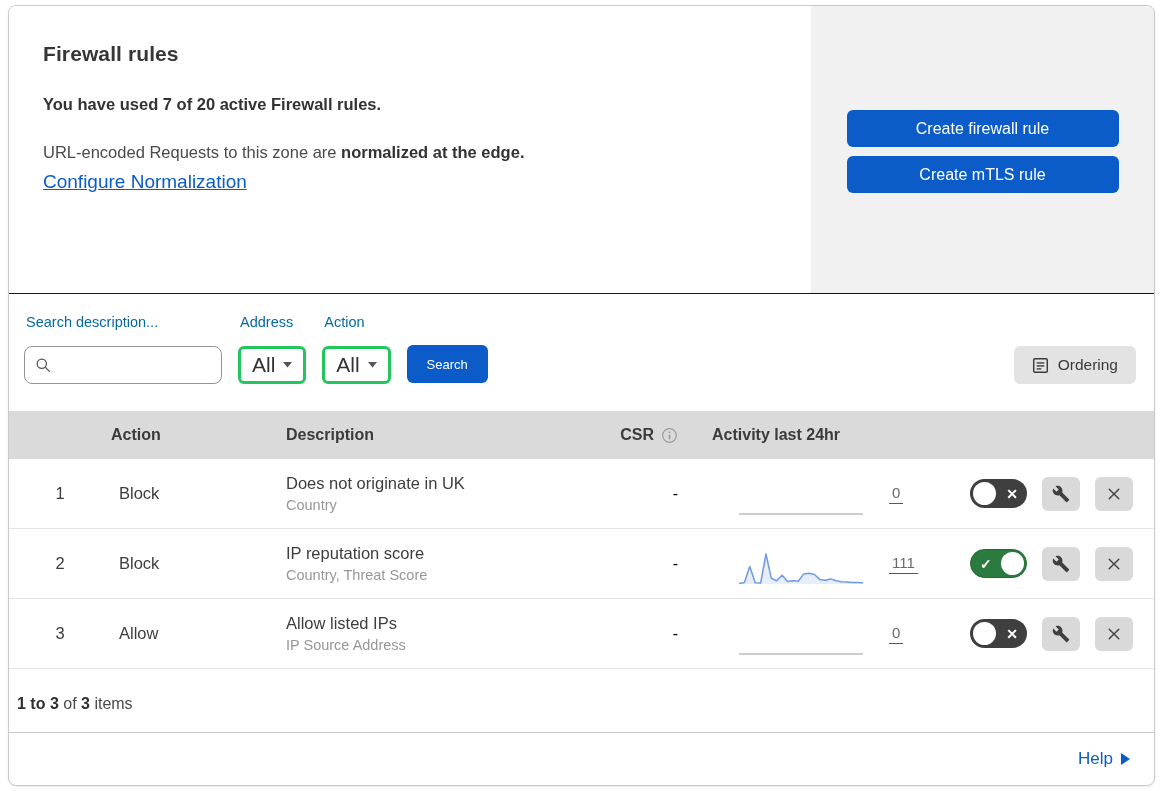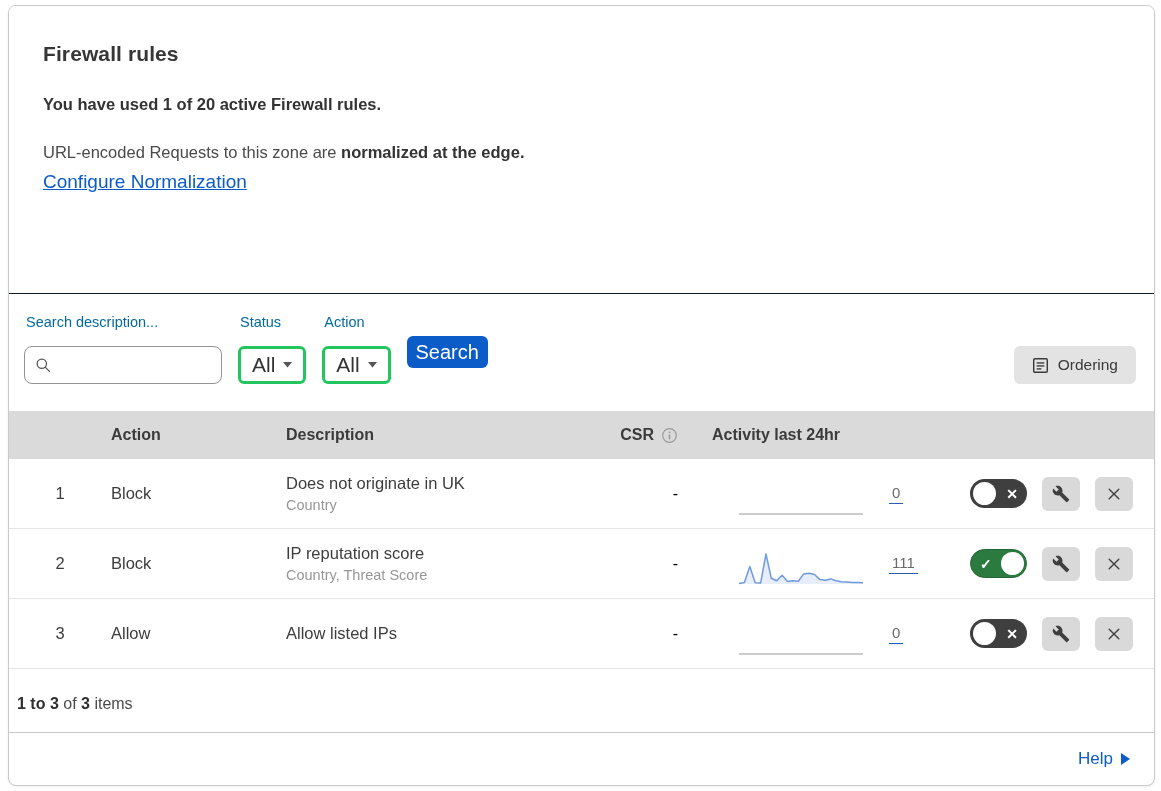--- a/index.html
+++ b/index.html
@@ -39,38 +39,38 @@
     width: 198px; height: 38px; border: 1px solid #949494; border-radius: 8px;
     display: flex; align-items: center; padding: 0 10px; gap: 8px; background: #fff;
   }
   .search-box input { border: none; outline: none; width: 100%; font-size: 15px; font-family: inherit; background: transparent; }
   .dropdown {
     height: 38px; border: 3px solid #22c55e; border-radius: 6px; background: #fff;
     display: flex; align-items: center; gap: 8px; padding: 0 11px; cursor: pointer;
     font-size: 21px; color: #333;
   }
   .btn-search {
-    height: 32px; width: 81px; border: none; border-radius: 6px; margin-bottom: 16px;
-    background: #0b5cc9; color: #fff; font-size: 20px; font-family: inherit; cursor: pointer;
+    height: 38px; width: 81px; border: none; border-radius: 6px; margin-bottom: 1px;
+    background: #0b5cc9; color: #fff; font-size: 13px; font-family: inherit; cursor: pointer;
   }
   .btn-ordering {
     margin-left: auto; height: 38px; padding: 0 18px; border: none; border-radius: 6px;
     background: #e3e3e3; color: #3a3a3a; font-size: 15.5px; font-family: inherit; cursor: pointer;
     display: flex; align-items: center; gap: 9px;
   }
 
   
   .grid { display: grid; grid-template-columns: 102px 175px 1fr 80px 277px 195px; align-items: center; }
   .thead { height: 48px; background: #dadada; font-size: 16px; font-weight: 600; color: #3b3b3b; }
   .cell-csr { text-align: right; padding-right: 4px; }
   .th-csr { display: flex; justify-content: flex-end; align-items: center; gap: 7px; padding-right: 4px; }
   .th-activity { padding-left: 30px; }
   .row { height: 70px; border-bottom: 1px solid #e4e4e4; background: #fff; }
   .cell-num-val { text-align: center; font-size: 16.5px; color: #3d3d3d; }
-  .cell-action { font-size: 16.5px; color: #3d3d3d; }
+  .cell-action { font-size: 16.5px; color: #3d3d3d; margin-left: 8px; }
   .desc-title { font-size: 16.5px; color: #3d3d3d; }
   .desc-sub { font-size: 14.5px; color: #979797; margin-top: 4px; }
   .cell-activity { display: flex; align-items: center; gap: 26px; padding-left: 57px; }
   .sparkline { width: 124px; height: 36px; position: relative; top: 4px; }
   .count-link { font-size: 15px; color: #6a6a6a; border-bottom: 1px solid #2b5ea9; padding: 0 3px 2px 3px; min-width: 14px; text-align: center; cursor: pointer; text-decoration: none; }
   .cell-controls { display: flex; align-items: center; justify-content: flex-end; gap: 15px; padding-right: 21px; }
 
   
   .toggle { width: 57px; height: 29px; border-radius: 15px; position: relative; cursor: pointer; flex: none; }
   .toggle .knob { position: absolute; top: 3px; width: 23px; height: 23px; border-radius: 50%; background: #fff; }
@@ -98,41 +98,45 @@
   svg { display: block; }
 </style>
 </head>
 <body>
 
 <div class="card">
 
   <div class="hero">
     <div class="hero-left">
       <div class="hero-title">Firewall rules</div>
-      <p class="hero-usage">You have used 1 of 20 active Firewall rules.</p>
+      <p class="hero-usage">You have used 7 of 20 active Firewall rules.</p>
       <p class="hero-norm"><span>URL-encoded Requests to this zone are </span><b>normalized at the edge.</b></p>
       <a class="norm-link">Configure Normalization</a>
+    </div>
+    <div class="hero-right">
+      <button class="btn-primary">Create firewall rule</button>
+      <button class="btn-primary">Create mTLS rule</button>
     </div>
   </div>
 
   <div class="filter-row">
     <div class="filter-group">
       <span class="filter-label">Search description...</span>
       <div class="search-box">
         <span>
           <svg width="16" height="16" viewBox="0 0 20 20">
               <circle cx="8.5" cy="8.5" r="5.8" fill="none" stroke="#555" stroke-width="1.6"></circle>
               <line x1="13" y1="13" x2="18" y2="18" stroke="#555" stroke-width="1.6" stroke-linecap="round"></line>
             </svg>
         </span>
         <input value="" placeholder="" style="">
       </div>
     </div>
     <div class="filter-group">
-      <span class="filter-label">Status</span>
+      <span class="filter-label">Address</span>
       <div class="dropdown">
         <span>All</span>
         <span>
             <svg width="9" height="6" viewBox="0 0 9 6">
               <polygon points="0,0 9,0 4.5,5.6" fill="#555"></polygon>
             </svg>
           </span>
       </div>
     </div>
     <div class="filter-group">
@@ -255,20 +259,21 @@
         </span>
       </button>
     </div>
   </div>
 
   <div class="grid row">
     <div class="cell-num-val">3</div>
     <div class="cell-action">Allow</div>
     <div>
       <div class="desc-title">Allow listed IPs</div>
+      <div class="desc-sub">IP Source Address</div>
     </div>
     <div class="cell-csr">-</div>
     <div class="cell-activity">
       <div class="sparkline">
           <svg width="124" height="36">
             <line x1="0" y1="34" x2="124" y2="34" stroke="#bdbdbd" stroke-width="1.4"></line>
           </svg>
         </div>
       <a class="count-link">0</a>
     </div>

